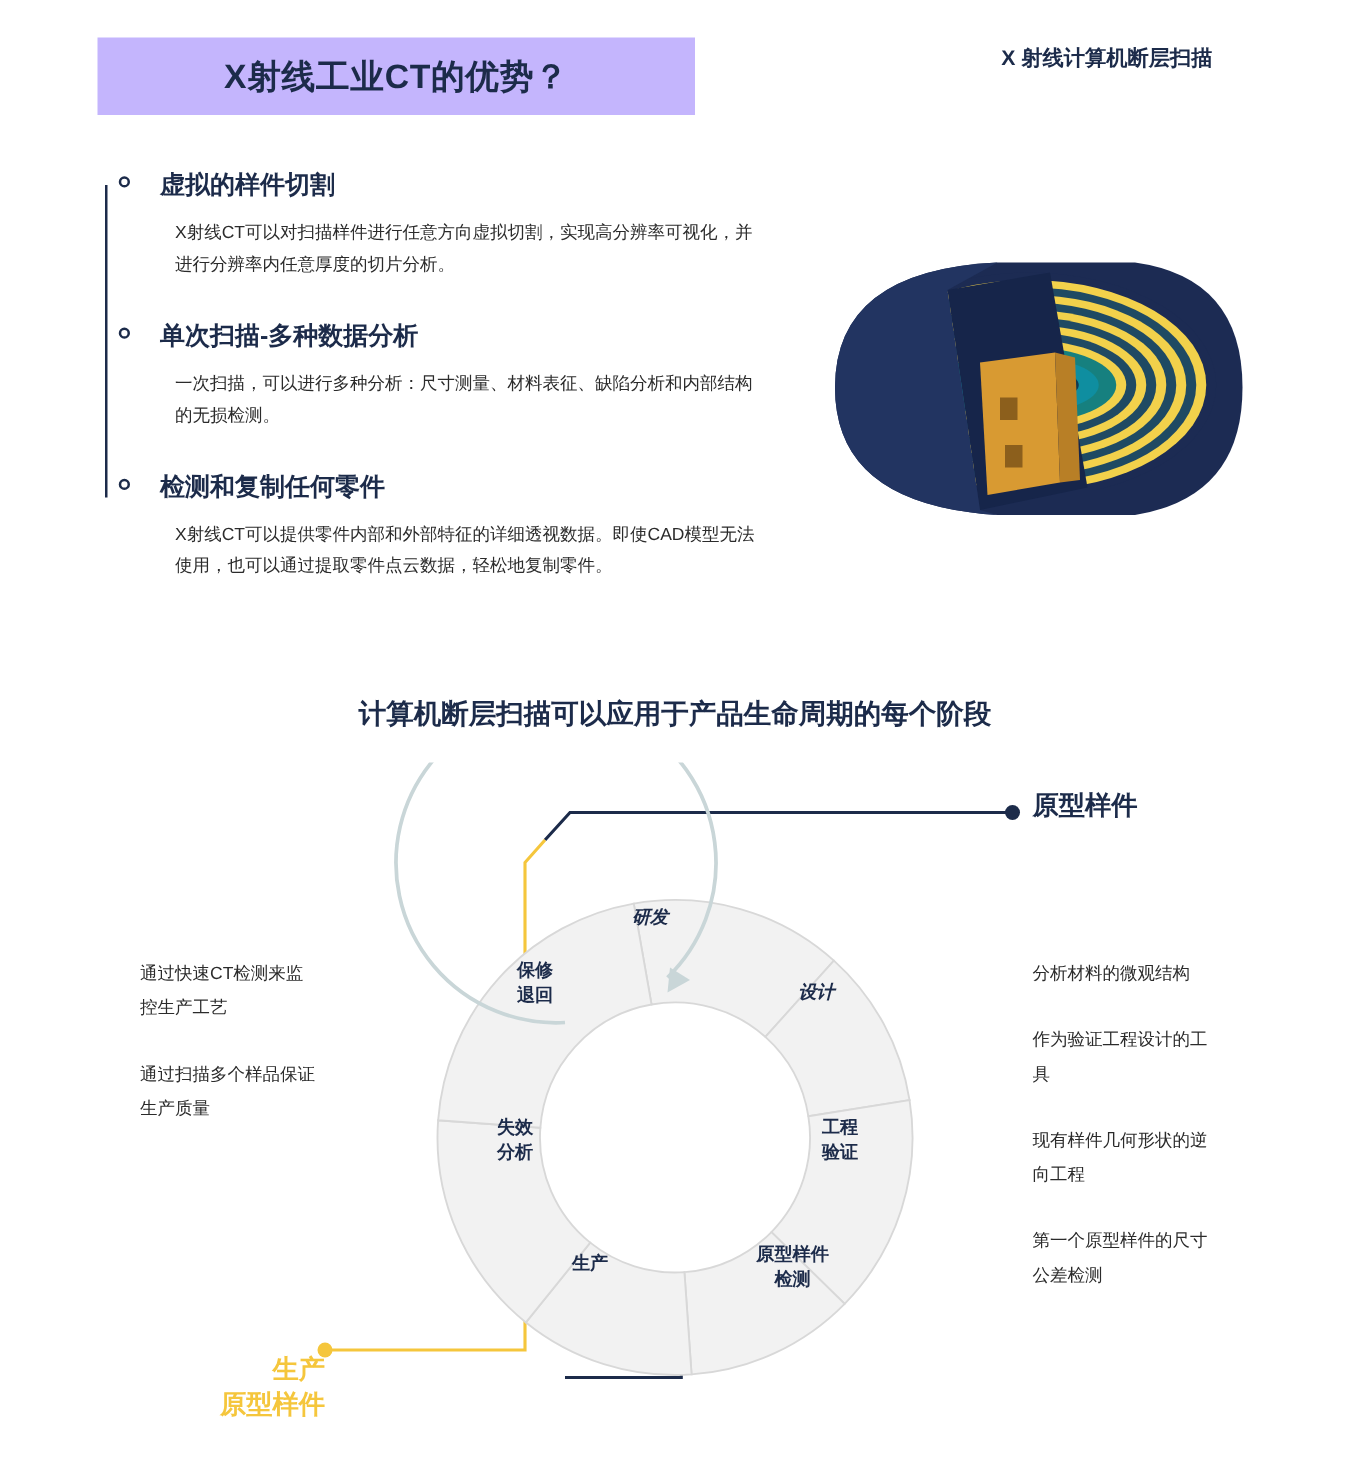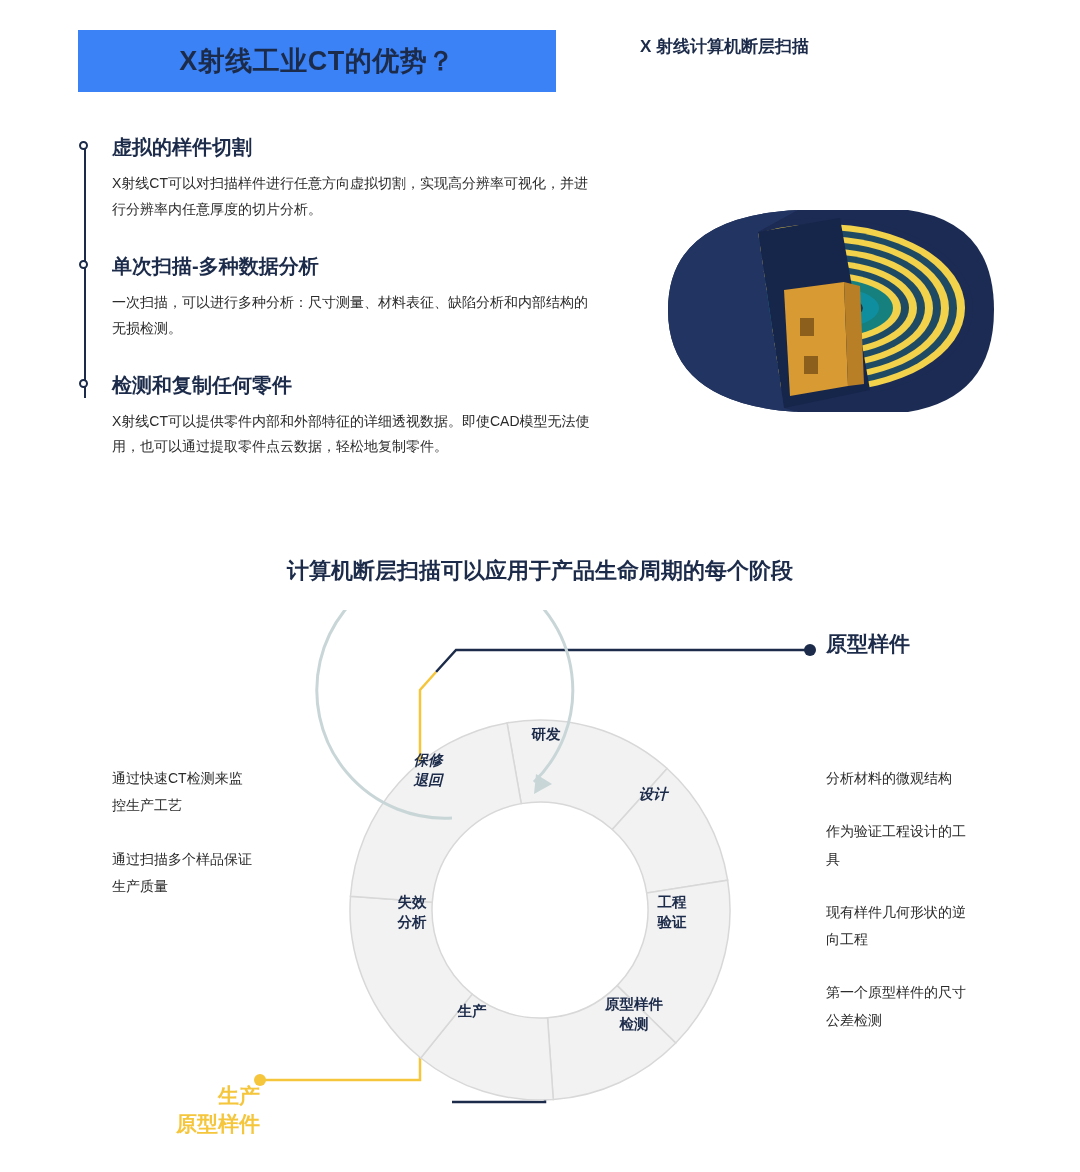--- a/index.html
+++ b/index.html
@@ -10,47 +10,47 @@
     font-family:"Liberation Sans","DejaVu Sans",sans-serif;
     color:#1a1a1a;
     position:relative;
     overflow:hidden;
   }
   .page{position:relative;width:1080px;height:1172px;}
 
   
   .title-banner{
     position:absolute;left:78px;top:30px;width:478px;height:62px;
-    background:#3b82f6;
+    background:#c4b5fd;
     display:flex;align-items:center;justify-content:center;
   }
   .title-banner .t{
     font-size:27px;font-weight:bold;color:#1c2b4a;letter-spacing:.5px;
   }
   .subtitle{
     position:absolute;left:640px;top:34px;width:330px;
-    text-align:left;line-height:1.55;
+    text-align:right;line-height:1.55;
     font-size:17px;font-weight:bold;color:#1c2b4a;
   }
 
   
-  .features{position:absolute;left:84px;top:134px;width:520px;}
+  .features{position:absolute;left:84px;top:134px;width:520px;padding-left:16px;}
   .timeline{
     position:absolute;left:0px;top:14px;width:2px;height:250px;background:#1c2b4a;
   }
   .feature{position:relative;padding-left:28px;margin-bottom:22px;}
   .dot{
     position:absolute;left:-5px;top:7px;width:9px;height:9px;border-radius:50%;
     background:#ffffff;border:2px solid #1c2b4a;box-sizing:border-box;
   }
   .feature h3{
     margin:0 0 10px 0;font-size:20px;font-weight:bold;color:#1c2b4a;
   }
   .feature p{
-    margin:0;font-size:14px;line-height:1.85;color:#2b2b2b;max-width:480px;
+    margin:12px;font-size:14px;line-height:1.85;color:#2b2b2b;max-width:480px;
   }
 
   
   .ct-image{
     position:absolute;left:608px;top:140px;width:420px;height:330px;
   }
 
   
   .section-title{
     position:absolute;left:0;top:556px;width:1080px;text-align:center;
@@ -192,42 +192,42 @@
           <path d="M -119.26,147.96 A190,190 0 0 1 -189.50,-13.78 L -107.72,-7.83 A108,108 0 0 0 -67.81,84.10 Z" fill="#f2f2f2"></path>
 
           <path d="M -189.50,-13.78 A190,190 0 0 1 -32.99,-187.11 L -18.76,-106.38 A108,108 0 0 0 -107.72,-7.83 Z" fill="#f2f2f2"></path>
         </g>
 
         <path d="M -6,-128 A128,128 0 1 0 -88,-92" fill="none" stroke="#c9d6d8" stroke-width="3"></path>
         <polygon points="-4,-136 12,-126 -6,-116" fill="#c9d6d8"></polygon>
       </g>
     </svg>
 
-    <div class="seg-label" style="left:506px;top:115px;width:80px;">
+    <div class="seg-label" style="left:480px;top:115px;width:80px;font-style:italic;">
       <div>研发</div>
     </div>
     <div class="seg-label" style="left:613px;top:175px;width:80px;font-style:italic;">
       <div>设计</div>
     </div>
     <div class="seg-label" style="left:632px;top:283px;width:80px;">
       <div>工程</div>
       <div>验证</div>
     </div>
     <div class="seg-label" style="left:584px;top:385px;width:100px;">
       <div>原型样件</div>
       <div>检测</div>
     </div>
     <div class="seg-label" style="left:432px;top:392px;width:80px;">
       <div>生产</div>
     </div>
     <div class="seg-label" style="left:372px;top:283px;width:80px;">
       <div>失效</div>
       <div>分析</div>
     </div>
-    <div class="seg-label" style="left:388px;top:141px;width:80px;font-style:italic;">
+    <div class="seg-label" style="left:388px;top:158px;width:80px;">
       <div>保修</div>
       <div>退回</div>
     </div>
   </div>
 
   <div class="label-right-title">原型样件</div>
   <div class="label-left-title">
     <div>生产</div>
     <div>原型样件</div>
   </div>

